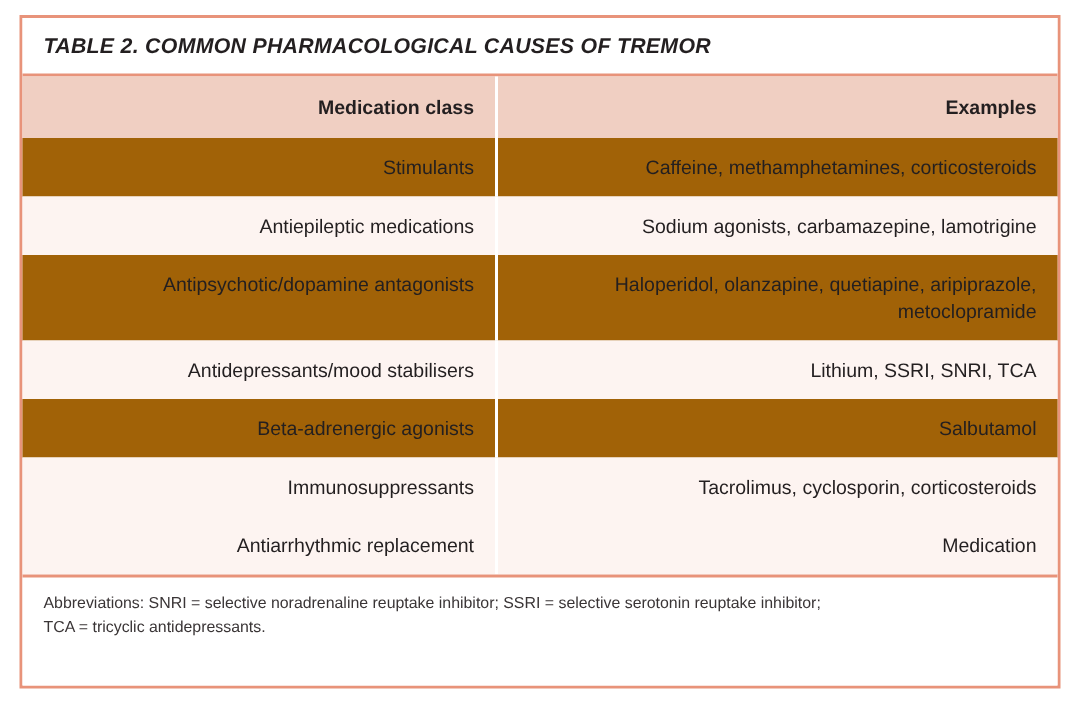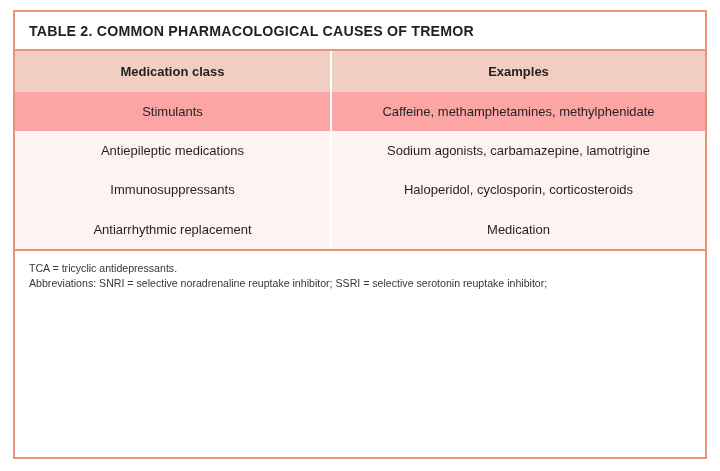--- a/index.html
+++ b/index.html
@@ -31,48 +31,49 @@
   }
   .title-bar {
     box-sizing: border-box;
     padding: 11px 14px 10px 14px;
     font-size: 14.2px;
     font-weight: bold;
     letter-spacing: 0.2px;
     color: #231f20;
     border-bottom: 2px solid #e8937a;
     background: #ffffff;
+    font-style: italic;
   }
   table.tremor {
     border-collapse: collapse;
     width: 100%;
     table-layout: fixed;
   }
   table.tremor col.c1 { width: 316px; }
   table.tremor col.c2 { width: auto; }
   table.tremor th, table.tremor td {
-    text-align: center;
+    text-align: right;
     vertical-align: top;
     padding: 11px 14px 11px 14px;
     font-size: 13px;
     line-height: 1.32;
     border-right: 2px solid #ffffff;
   }
   table.tremor th:last-child, table.tremor td:last-child {
     border-right: none;
   }
   table.tremor thead th {
     background: #f0cfc2;
     font-weight: bold;
     font-size: 13px;
     padding-top: 12px;
     padding-bottom: 12px;
   }
   table.tremor tbody tr.odd td {
-    background: #fca5a5;
+    background: #a16207;
   }
   table.tremor tbody tr.even td {
     background: #fdf4f1;
   }
   .footnote {
     box-sizing: border-box;
     padding: 10px 14px 10px 14px;
     font-size: 10.6px;
     line-height: 1.45;
     color: #3a3536;
@@ -97,36 +98,48 @@
       </colgroup>
       <thead>
         <tr>
           <th>Medication class</th>
           <th>Examples</th>
         </tr>
       </thead>
       <tbody>
         <tr class="odd">
           <td>Stimulants</td>
-          <td>Caffeine, methamphetamines, methylphenidate</td>
+          <td>Caffeine, methamphetamines, corticosteroids</td>
         </tr>
         <tr class="even">
           <td>Antiepileptic medications</td>
           <td>Sodium agonists, carbamazepine, lamotrigine</td>
         </tr>
+        <tr class="odd">
+          <td>Antipsychotic/dopamine antagonists</td>
+          <td>Haloperidol, olanzapine, quetiapine, aripiprazole, metoclopramide</td>
+        </tr>
+        <tr class="even">
+          <td>Antidepressants/mood stabilisers</td>
+          <td>Lithium, SSRI, SNRI, TCA</td>
+        </tr>
+        <tr class="odd">
+          <td>Beta-adrenergic agonists</td>
+          <td>Salbutamol</td>
+        </tr>
         <tr class="even">
           <td>Immunosuppressants</td>
-          <td>Haloperidol, cyclosporin, corticosteroids</td>
+          <td>Tacrolimus, cyclosporin, corticosteroids</td>
         </tr>
         <tr class="even">
           <td>Antiarrhythmic replacement</td>
           <td>Medication</td>
         </tr>
       </tbody>
     </table>
 
     <div class="footnote">
+      <div>Abbreviations: SNRI = selective noradrenaline reuptake inhibitor; SSRI = selective serotonin reuptake inhibitor;</div>
       <div>TCA = tricyclic antidepressants.</div>
-      <div>Abbreviations: SNRI = selective noradrenaline reuptake inhibitor; SSRI = selective serotonin reuptake inhibitor;</div>
     </div>
 
   </div>
 </div>
 
 </body></html>

